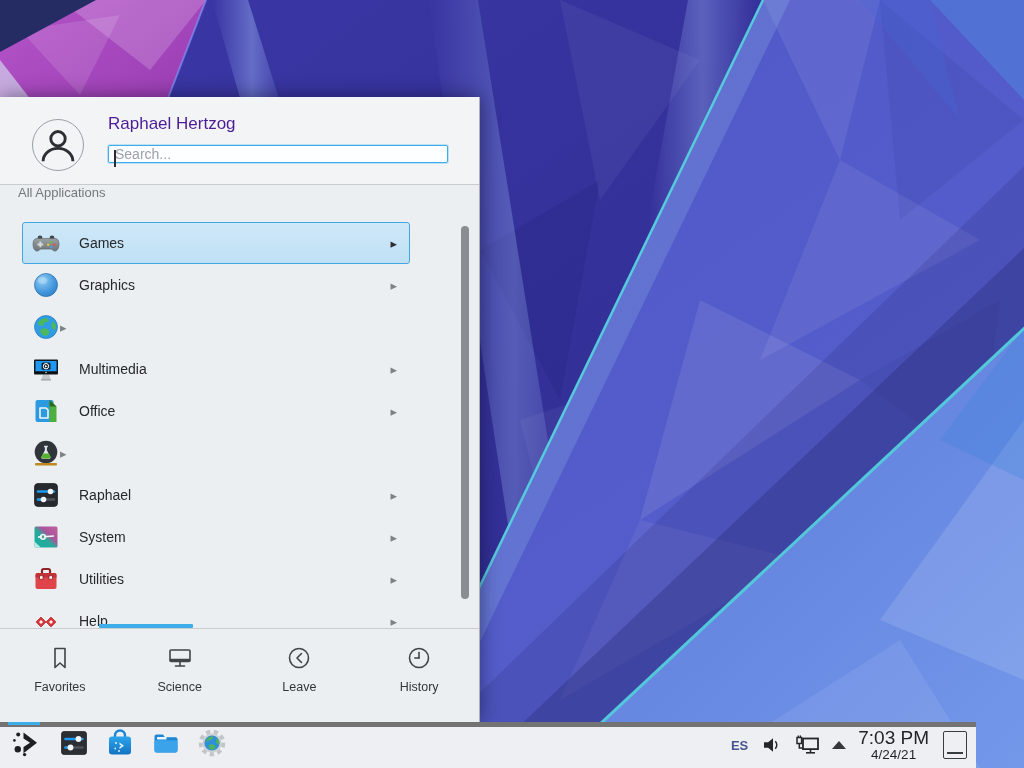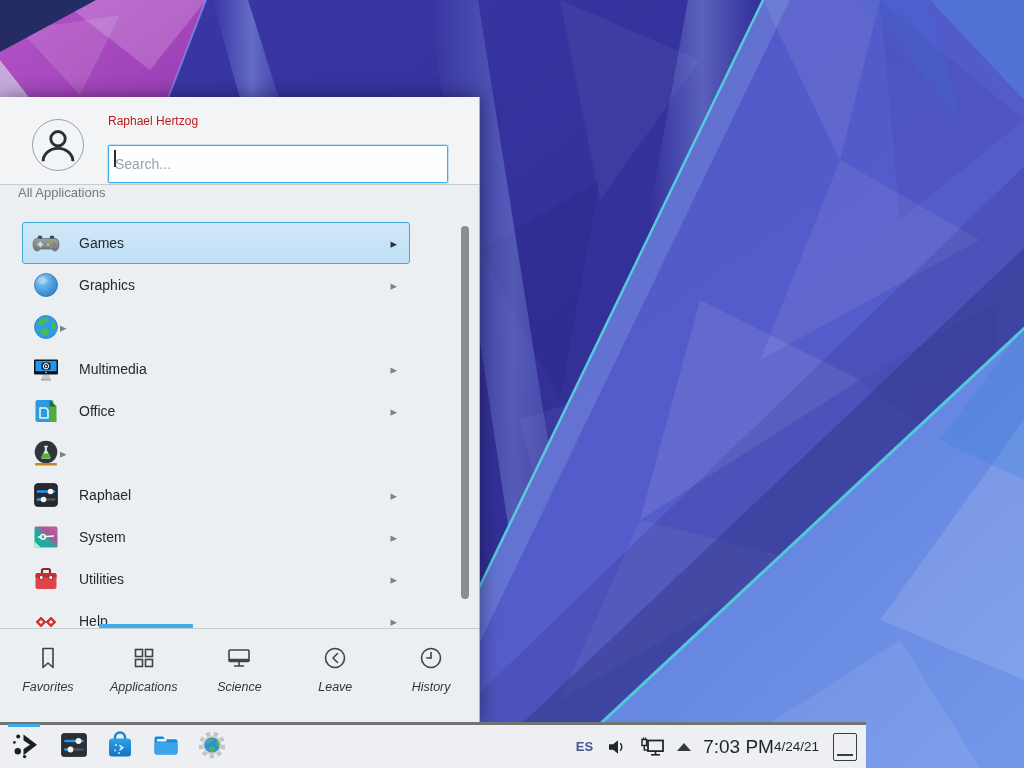--- a/index.html
+++ b/index.html
@@ -12,22 +12,22 @@
   .wallpaper{position:absolute;inset:0;}
 
   
   .launcher{position:absolute;left:0;top:97px;width:480px;height:625px;
             background:#eceff1;box-shadow:0 0 18px rgba(0,0,10,.45);
             border-right:1px solid rgba(60,60,70,.35);}
   .launcher-header{position:absolute;left:0;top:0;width:100%;height:88px;
             background:rgba(250,250,252,.45);border-bottom:1px solid #c9cacd;}
   .avatar{position:absolute;left:32px;top:22px;width:52px;height:52px;border-radius:50%;
           border:1px solid #9aa0a5;display:flex;align-items:center;justify-content:center;}
-  .user-name{position:absolute;left:108px;top:17px;font-size:12px;color:#b91c1c;text-align:right;}
-  .search-box{position:absolute;left:108px;top:48px;width:340px;height:38px;
+  .user-name{position:absolute;left:108px;top:17px;font-size:17px;color:#4c1d95;text-align:right;}
+  .search-box{position:absolute;left:108px;top:48px;width:340px;height:18px;
           border:1px solid #3daee9;border-radius:2px;background:#fdfeff;
           box-shadow:0 0 0 1px rgba(61,174,233,.28);
           font-size:14px;color:#7f1d1d;padding:0 6px;outline:none;}
   .search-box::placeholder{color:#9aa1a8;}
   .search-caret{position:absolute;left:114px;top:53px;width:1.5px;height:17px;background:#2a2e31;}
 
   .section-label{position:absolute;left:18px;top:88px;font-size:13px;color:#74787c;}
 
   .cat-list{position:absolute;left:0;top:125px;width:100%;height:406px;overflow:hidden;}
   .cat-row{position:relative;margin:0 34px 0 22px;width:388px;height:42px;
@@ -39,35 +39,35 @@
   .cat-row.selected .cat-arrow{color:#2b2e31;}
 
   .scrollbar{position:absolute;left:461px;top:129px;width:8px;height:373px;
              border-radius:4px;background:#8a8e92;}
 
   .tab-indicator{position:absolute;left:99px;top:527px;width:94px;height:4px;background:#3daee9;border-radius:1px;}
   .launcher-footer{position:absolute;left:0;top:531px;width:100%;height:94px;
              border-top:1px solid #cbccce;display:flex;}
   .tab{flex:1 1 0;display:flex;flex-direction:column;align-items:center;padding-top:16px;cursor:default;}
   .tab .tab-icon{width:26px;height:26px;}
-  .tab .tab-label{margin-top:9px;font-size:12.5px;color:#31363b;font-style:italic;}
+  .tab .tab-label{margin-top:9px;font-size:12.5px;color:#31363b;}
 
   
-  .taskbar{position:absolute;left:0;bottom:0;width:866px;height:46px;
-           background:#edeff2;border-top:3px solid #737373;display:flex;align-items:center;}
+  .taskbar{position:absolute;left:0;bottom:0;width:976px;height:46px;
+           background:#edeff2;border-top:5px solid #737373;display:flex;align-items:flex-end;}
   .tb-launcher{position:relative;width:38px;height:46px;margin-left:6px;
            display:flex;align-items:center;justify-content:center;}
   .tb-active-bar{position:absolute;top:0;left:2px;width:32px;height:3px;background:#3daee9;}
   .tb-icon-btn{width:32px;height:46px;margin-left:14px;display:flex;align-items:center;justify-content:center;}
   .tray{margin-left:auto;display:flex;align-items:center;height:46px;}
   .kbd-layout{font-size:13px;font-weight:bold;color:#47548f;margin-right:13px;}
   .tray-svg{display:flex;align-items:center;margin-right:11px;}
   .caret-up{width:0;height:0;border-left:7px solid transparent;border-right:7px solid transparent;
             border-bottom:8px solid #34383c;margin-right:12px;}
-  .clock{display:flex;flex-direction:row;align-items:center;line-height:1.02;margin-right:14px;cursor:default;}
+  .clock{display:flex;flex-direction:column;align-items:center;line-height:1.02;margin-right:14px;cursor:default;}
   .clock-time{font-size:19px;color:#1f2327;}
   .clock-date{font-size:13.5px;color:#1f2327;margin-top:1px;}
   .show-desktop{width:24px;height:28px;border:1.5px solid #383d41;border-radius:2px;
             position:relative;margin-right:9px;background:transparent;}
   .show-desktop .sd-line{position:absolute;left:3px;right:3px;bottom:4px;height:2px;background:#383d41;}
 </style>
 </head>
 <body>
 
 <div class="screen">
@@ -327,31 +327,20 @@
 
       <div class="tab">
         <span class="tab-icon">
           <svg width="26" height="26" viewBox="0 0 26 26" fill="none" stroke="#3f4449" stroke-width="1.6" stroke-linejoin="round">
             <path d="M8 3.5 h10 v19 l-5 -4.5 -5 4.5 z"></path>
           </svg>
         </span>
         <span class="tab-label">Favorites</span>
       </div>
 
-      <div class="tab">
-        <span class="tab-icon">
-          <svg width="26" height="26" viewBox="0 0 26 26" fill="none" stroke="#3f4449" stroke-width="1.6">
-            <rect x="4.5" y="4.5" width="7" height="7"></rect>
-              <rect x="14.5" y="4.5" width="7" height="7"></rect>
-            <rect x="4.5" y="14.5" width="7" height="7"></rect>
-              <rect x="14.5" y="14.5" width="7" height="7"></rect>
-          </svg>
-        </span>
-        <span class="tab-label">Applications</span>
-      </div>
 
       <div class="tab">
         <span class="tab-icon">
           <svg width="26" height="26" viewBox="0 0 26 26" fill="none" stroke="#3f4449" stroke-width="1.6" stroke-linecap="round">
             <rect x="3" y="5" width="20" height="11.5" rx="1"></rect>
             <line x1="4" y1="15" x2="22" y2="15" stroke-width="2.4"></line>
             <line x1="13" y1="17.5" x2="13" y2="20.5"></line>
             <line x1="8.5" y1="21" x2="17.5" y2="21"></line>
           </svg>
         </span>

